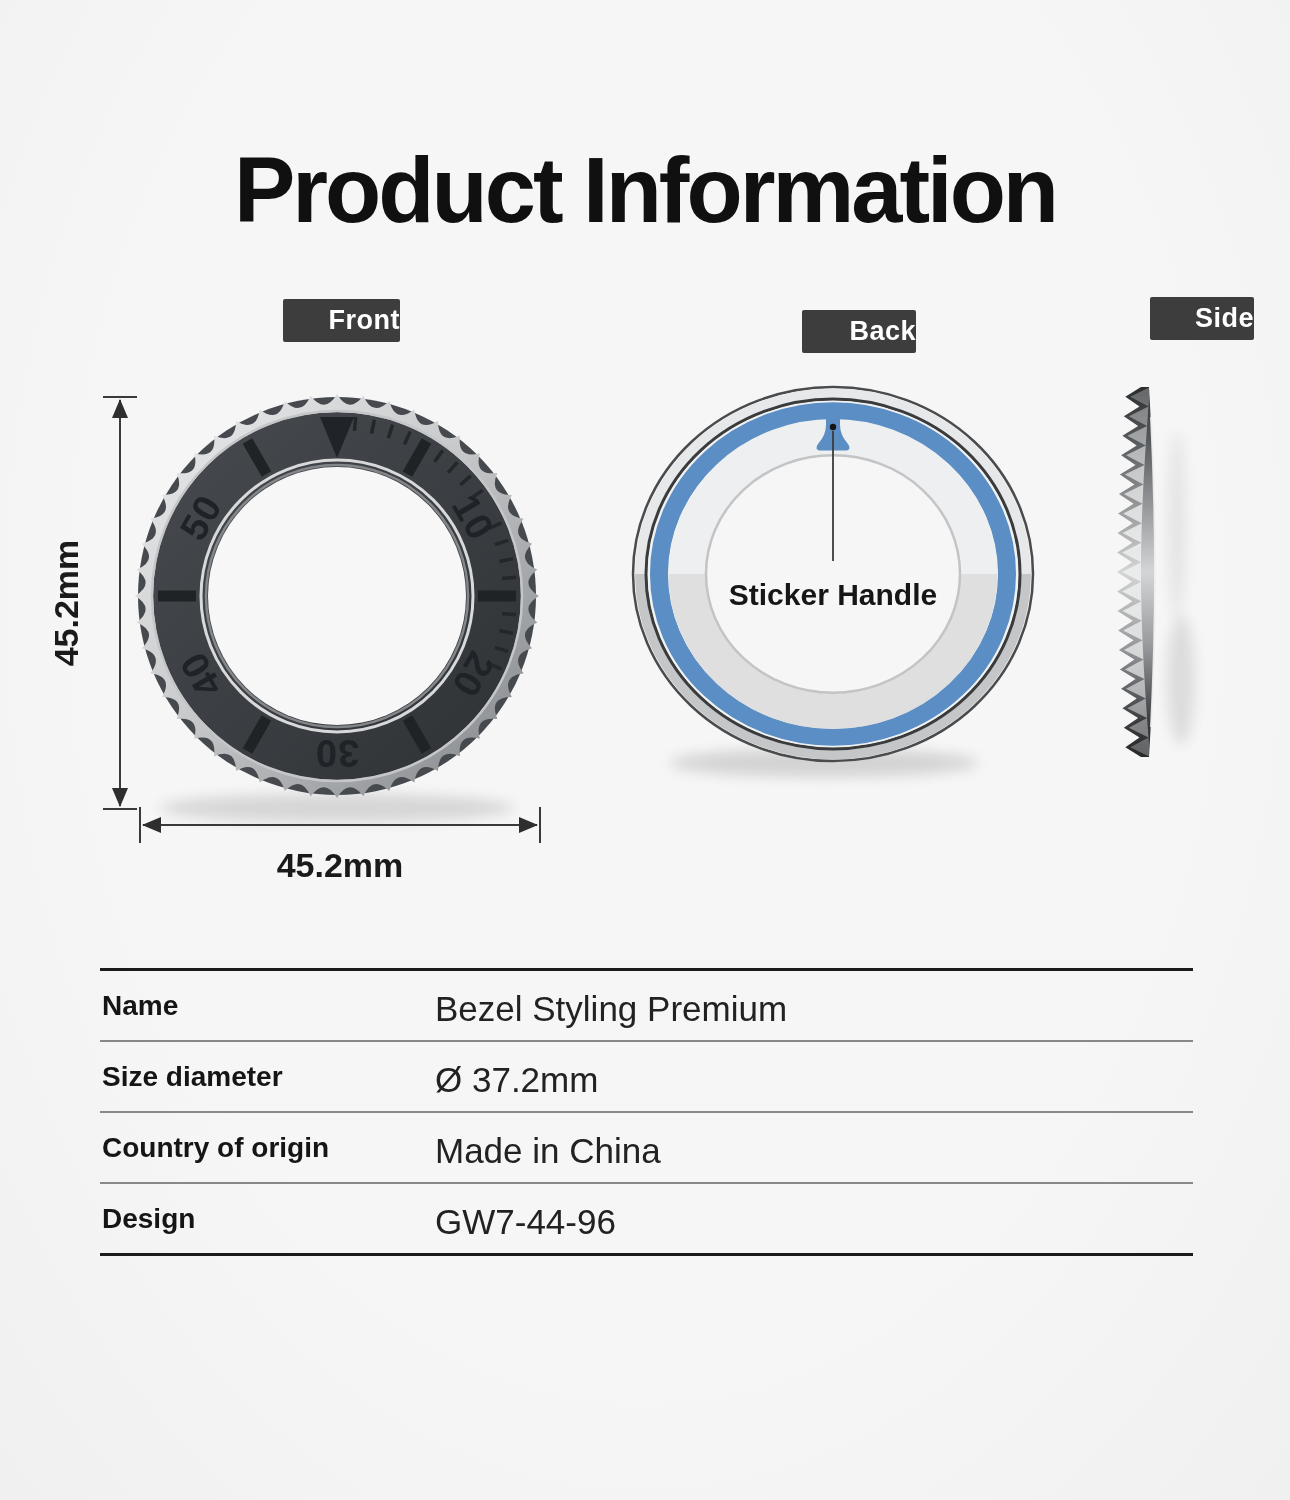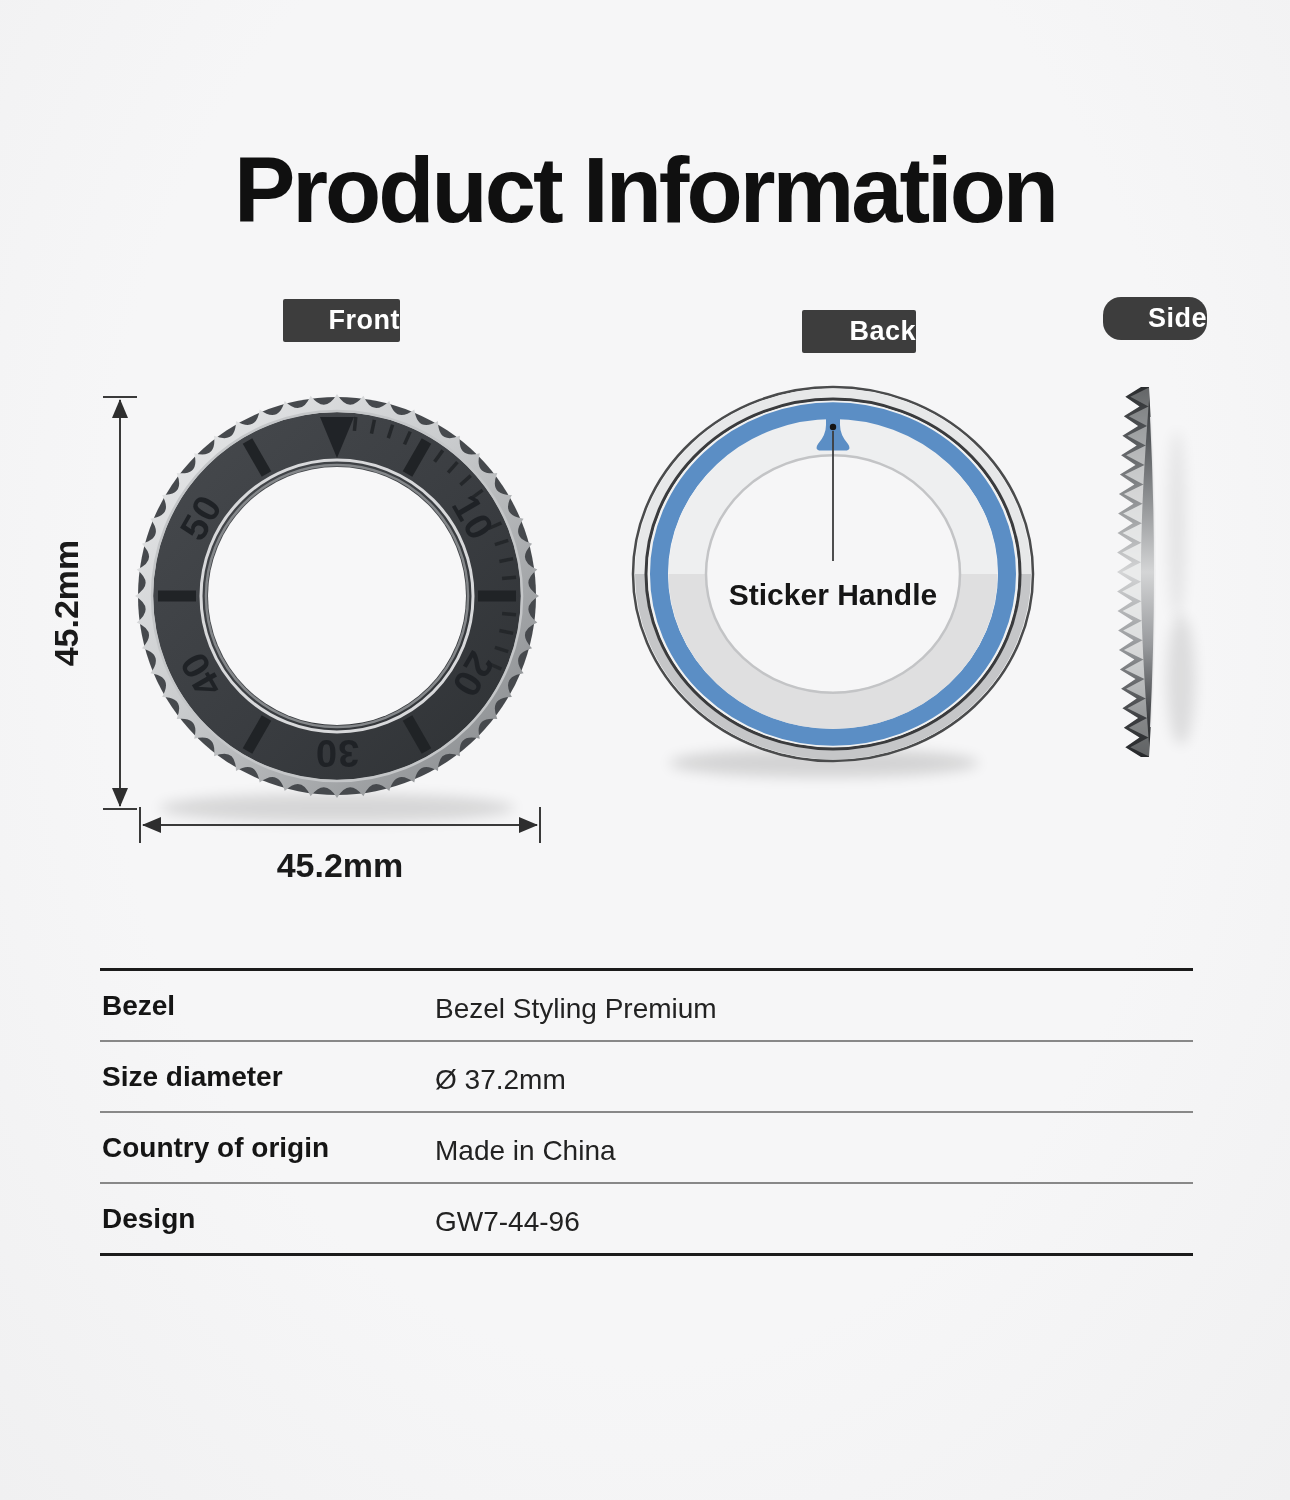--- a/index.html
+++ b/index.html
@@ -7,37 +7,37 @@
   #canvas{position:relative;width:1290px;height:1500px;margin:0 auto;overflow:hidden;
           background:radial-gradient(ellipse at 50% 40%, #f6f6f7 60%, #f0f0f1 100%);}
   
   .page-title{position:absolute;top:78px;left:0;width:1290px;text-align:center;
               font-size:92px;font-weight:700;letter-spacing:-3px;color:#101010;line-height:1.1;}
   
   .chip{position:absolute;background:#3d3d3d;color:#fff;display:flex;align-items:center;justify-content:flex-end;
         font-size:27px;font-weight:700;letter-spacing:.5px;border-radius:2px;}
   .chip-front{left:283px;top:299px;width:117px;height:43px;}
   .chip-back {left:778px;top:310px;width:114px;height:43px;margin-left:24px;}
-  .chip-side {left:1103px;top:297px;width:104px;height:43px;border-radius:18px;}
+  .chip-side {left:1150px;top:297px;width:104px;height:43px;}
   
   .svg-abs{position:absolute;}
   #front-art{left:30px;top:380px;}
   #back-art{left:610px;top:365px;}
   #side-art{left:1095px;top:375px;}
   .bezel-num{font-family:"Liberation Sans","DejaVu Sans",sans-serif;font-size:38px;font-weight:700;
              fill:#1f2226;letter-spacing:1px;}
   .dim-text{font-family:"Liberation Sans","DejaVu Sans",sans-serif;font-size:34px;font-weight:700;fill:#1a1a1a;}
   .annot-text{font-family:"Liberation Sans","DejaVu Sans",sans-serif;font-size:30px;font-weight:700;fill:#161616;}
   
   .spec-table{position:absolute;left:100px;top:968px;width:1093px;
               border-top:3px solid #1b1b1b;border-bottom:3px solid #1b1b1b;}
   .spec-row{position:relative;height:69px;display:flex;align-items:center;border-bottom:2px solid #888;}
   .spec-row:last-child{border-bottom:none;}
   .spec-label{font-size:28px;font-weight:700;color:#151515;padding-left:2px;}
-  .spec-value{position:absolute;left:335px;font-size:28px;font-weight:400;color:#222;margin-top:6px;}
+  .spec-value{position:absolute;left:335px;font-size:35px;font-weight:400;color:#222;margin-top:6px;}
 </style>
 </head>
 <body>
 
 <div id="canvas">
 
   <h1 class="page-title">Product Information</h1>
 
   <div class="chip chip-front">
     <span>Front</span>
@@ -182,21 +182,21 @@
         <polygon points="49.5,89.9 31.1,80.2 50.7,70.4" fill="#eceded" opacity="0.61"></polygon>
         <polygon points="50.7,70.4 32.4,60.7 52.1,50.9" fill="#eceded" opacity="0.51"></polygon>
         <polygon points="52.1,50.9 33.8,41.2 53.5,31.5" fill="#eceded" opacity="0.41"></polygon>
         <polygon points="53.5,31.5 35.3,21.7 55,12.0" fill="#eceded" opacity="0.30"></polygon>
       </g>
     <path d="M56,42 Q64,197 56,352" stroke="#eff0f1" stroke-width="2" fill="none" opacity="0.9"></path>
   </svg>
 
   <div class="spec-table">
     <div class="spec-row">
-      <div class="spec-label">Bezel</div>
+      <div class="spec-label">Name</div>
       <div class="spec-value">Bezel Styling Premium</div>
     </div>
     <div class="spec-row">
       <div class="spec-label">Size diameter</div>
       <div class="spec-value">Ø 37.2mm</div>
     </div>
     <div class="spec-row">
       <div class="spec-label">Country of origin</div>
       <div class="spec-value">Made in China</div>
     </div>

